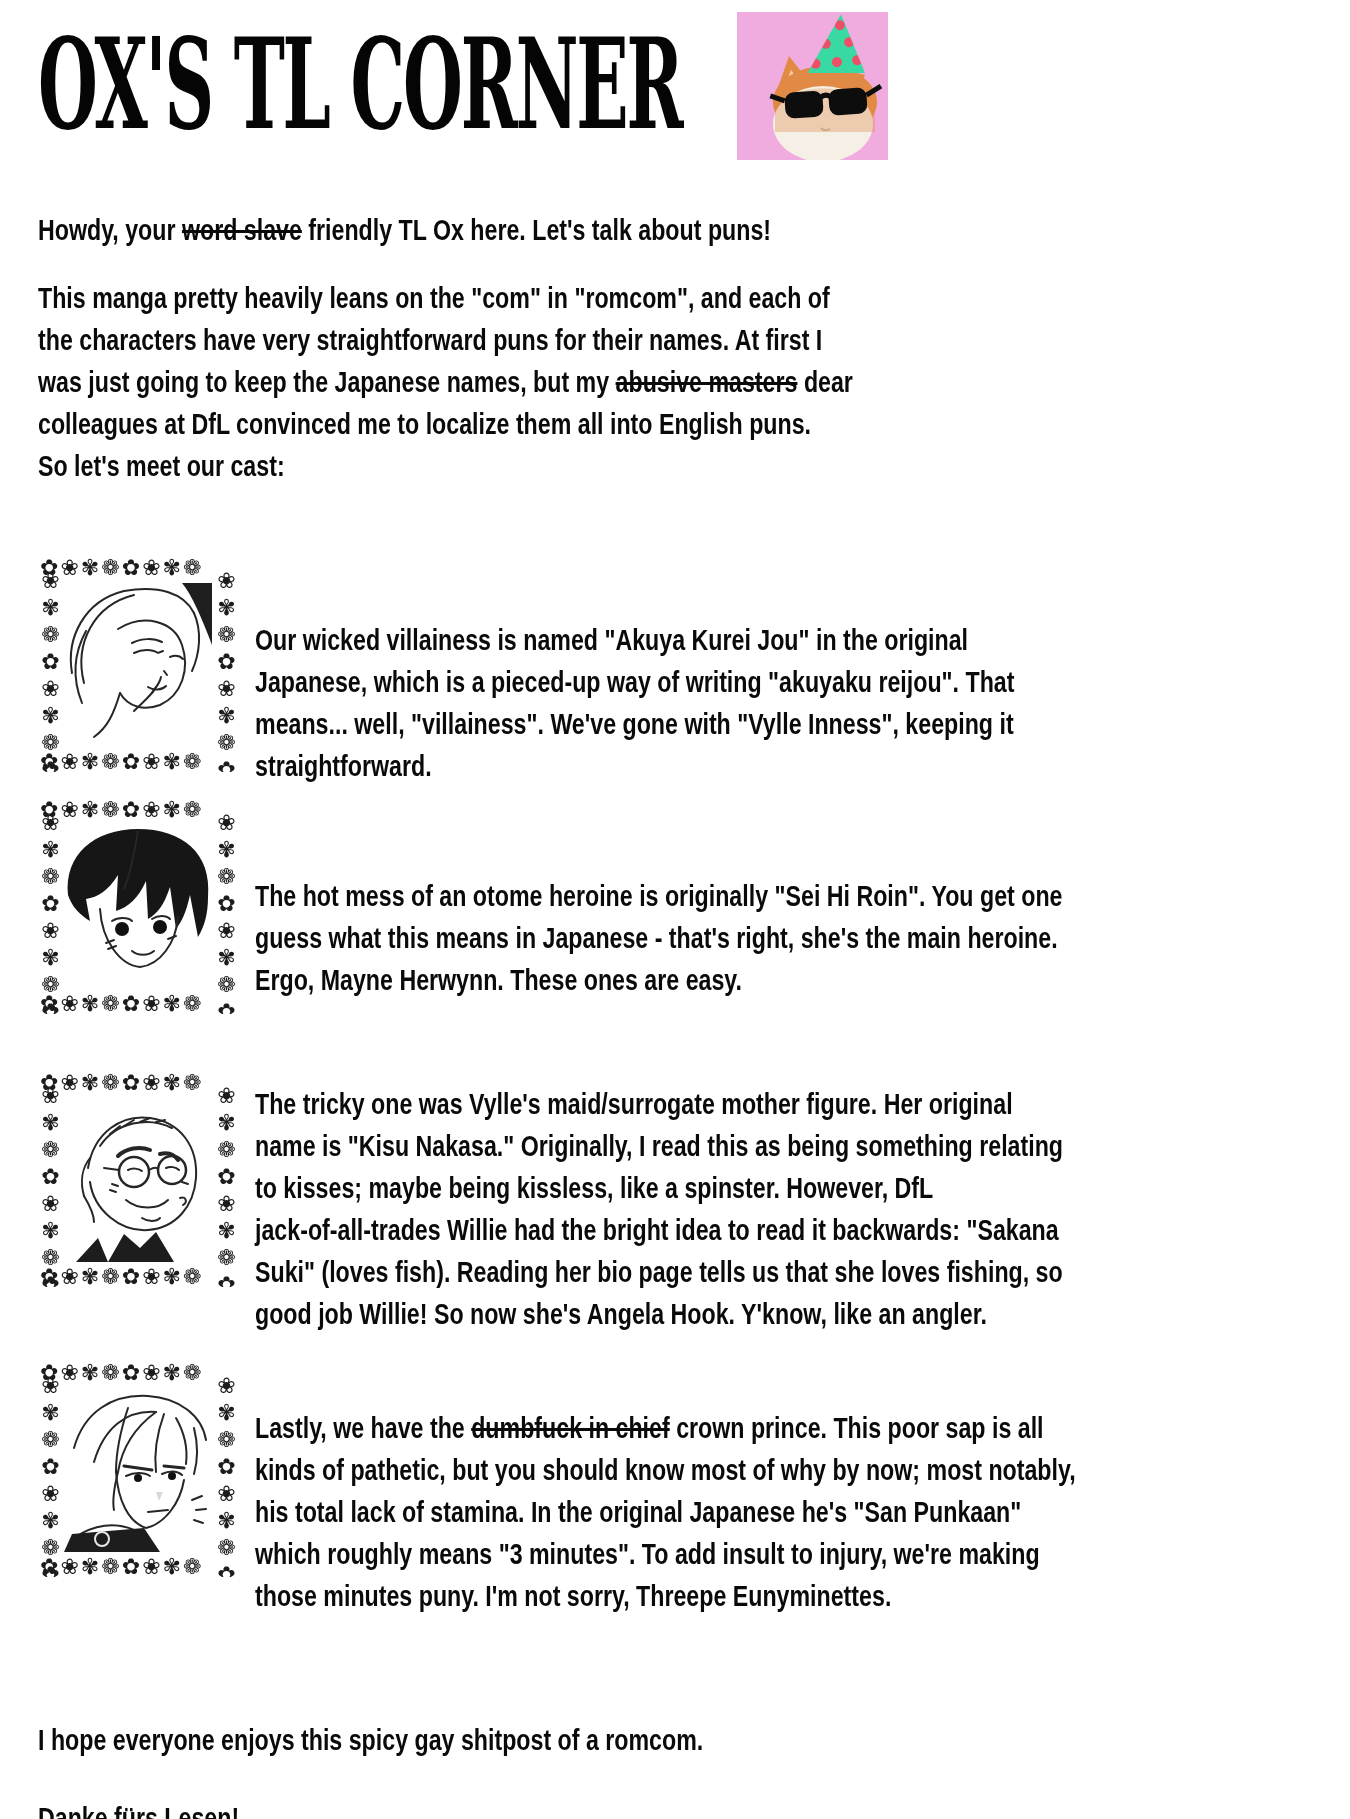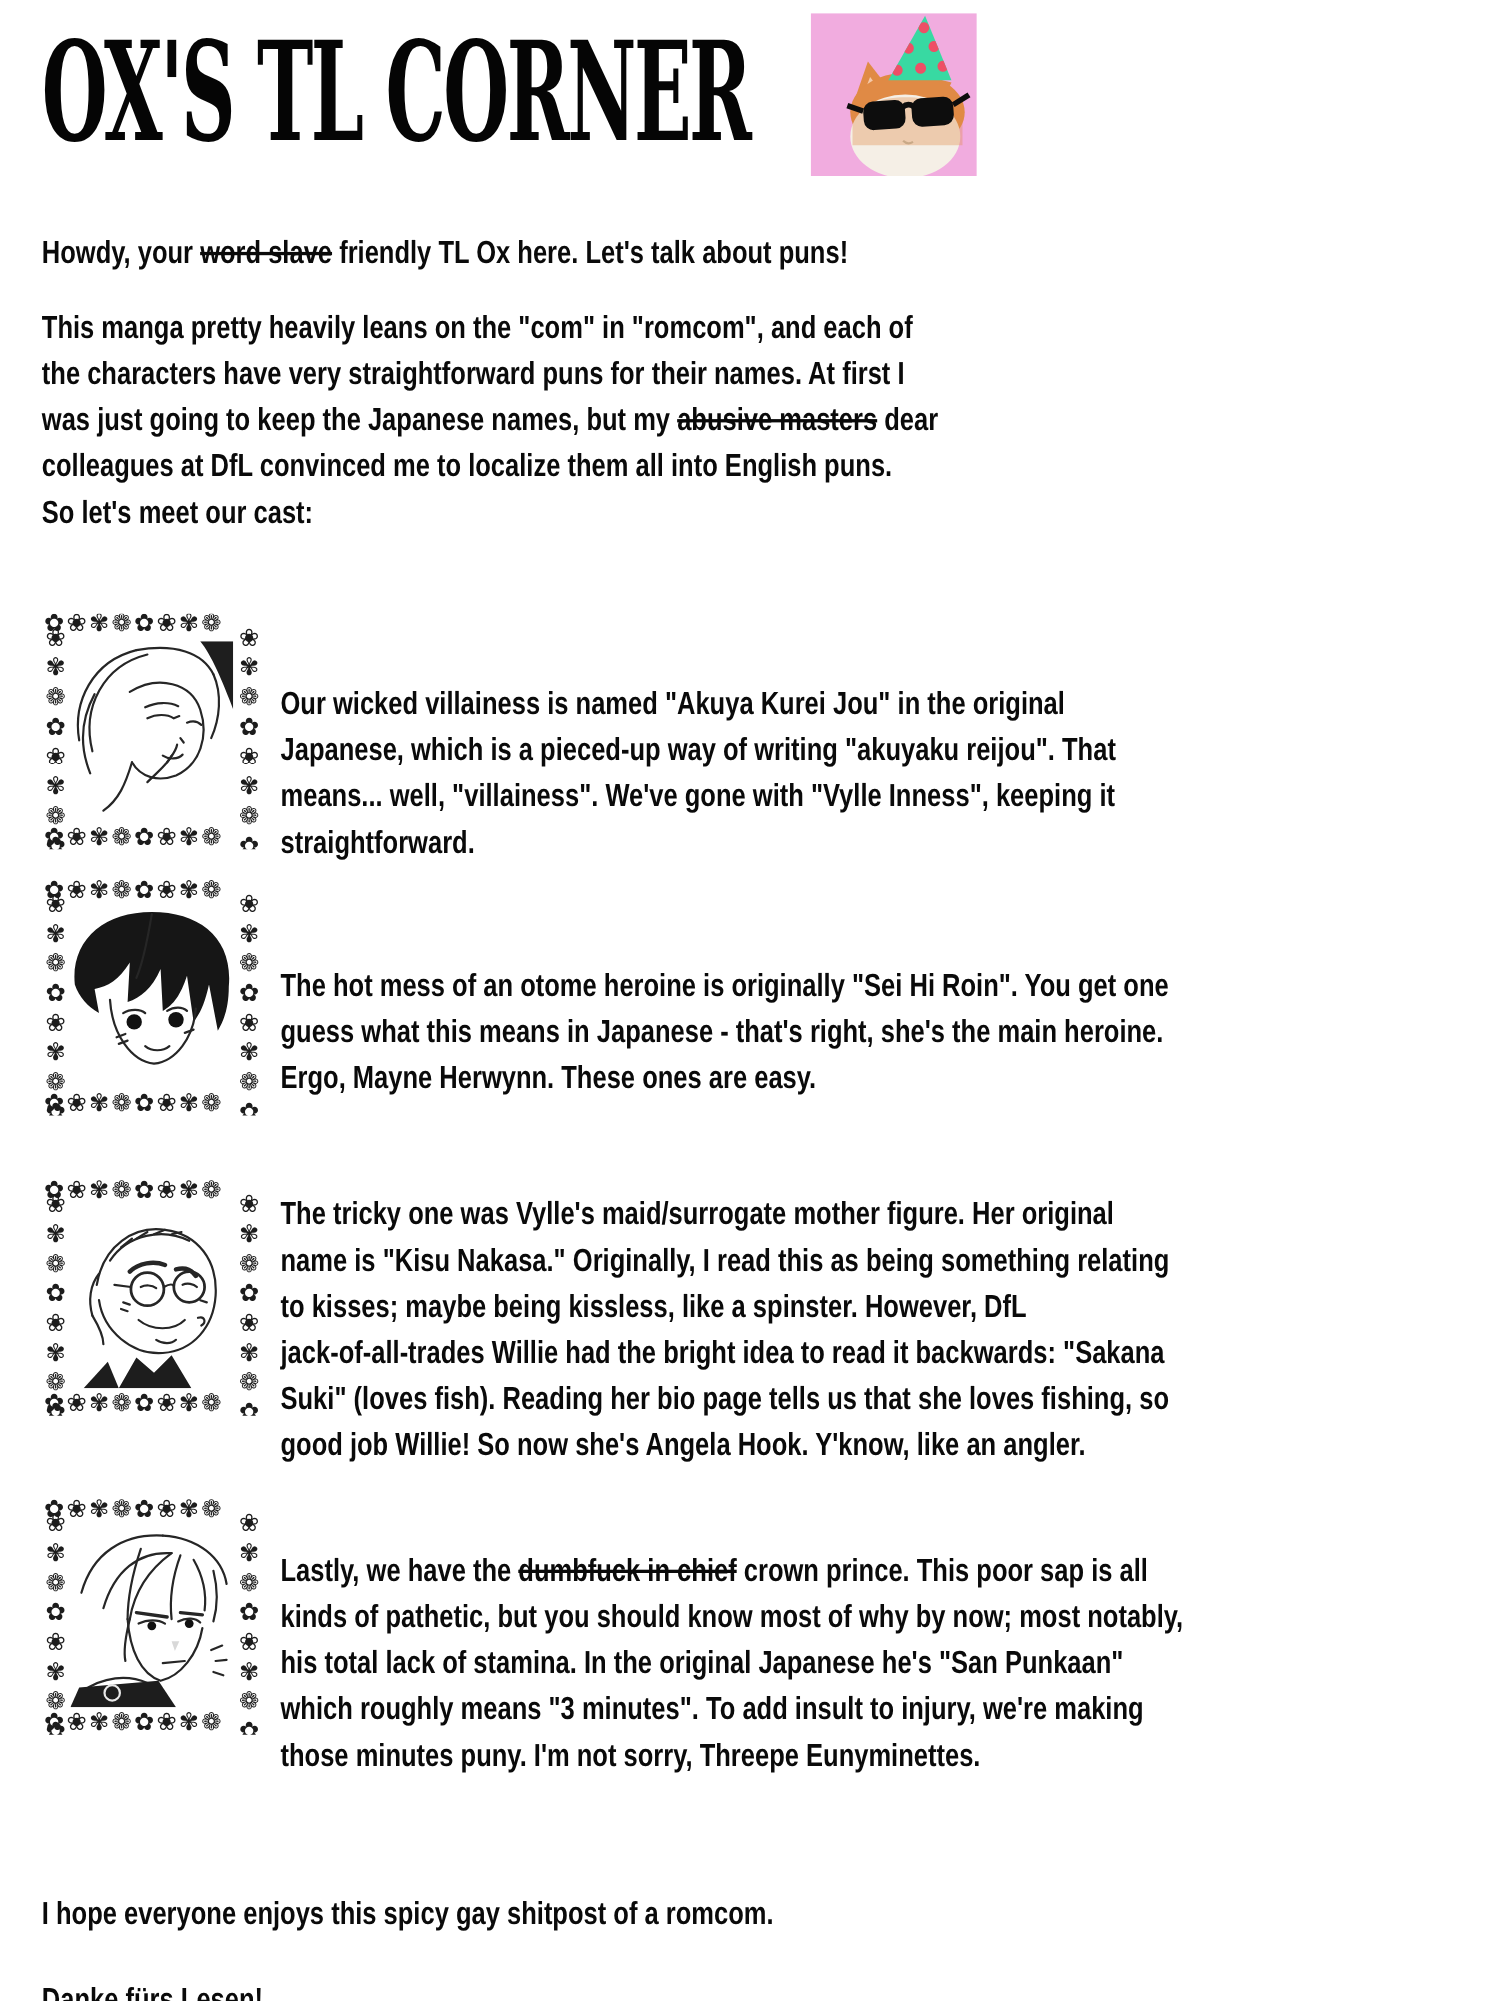--- a/index.html
+++ b/index.html
@@ -1,17 +1,17 @@
 <!DOCTYPE html>
 <html><head>
 <meta charset="utf-8">
 <style>
   html,body{margin:0;padding:0;background:#ffffff;}
   #page{position:relative;width:1350px;height:1819px;background:#fff;overflow:hidden;
-        font-family:"Liberation Sans",sans-serif;color:#000;}
+        font-family:"Liberation Sans",sans-serif;color:#000;text-decoration:underline;}
 
   
   .title{position:absolute;left:38px;top:22px;font-family:"DejaVu Serif",serif;
          font-weight:bold;font-size:125px;line-height:1.0;letter-spacing:-4px;
          white-space:nowrap;transform:scale(0.55,1);transform-origin:0 0;color:#050505;}
 
   
   .cat{position:absolute;left:737px;top:12px;width:151px;height:148px;}
 
   

